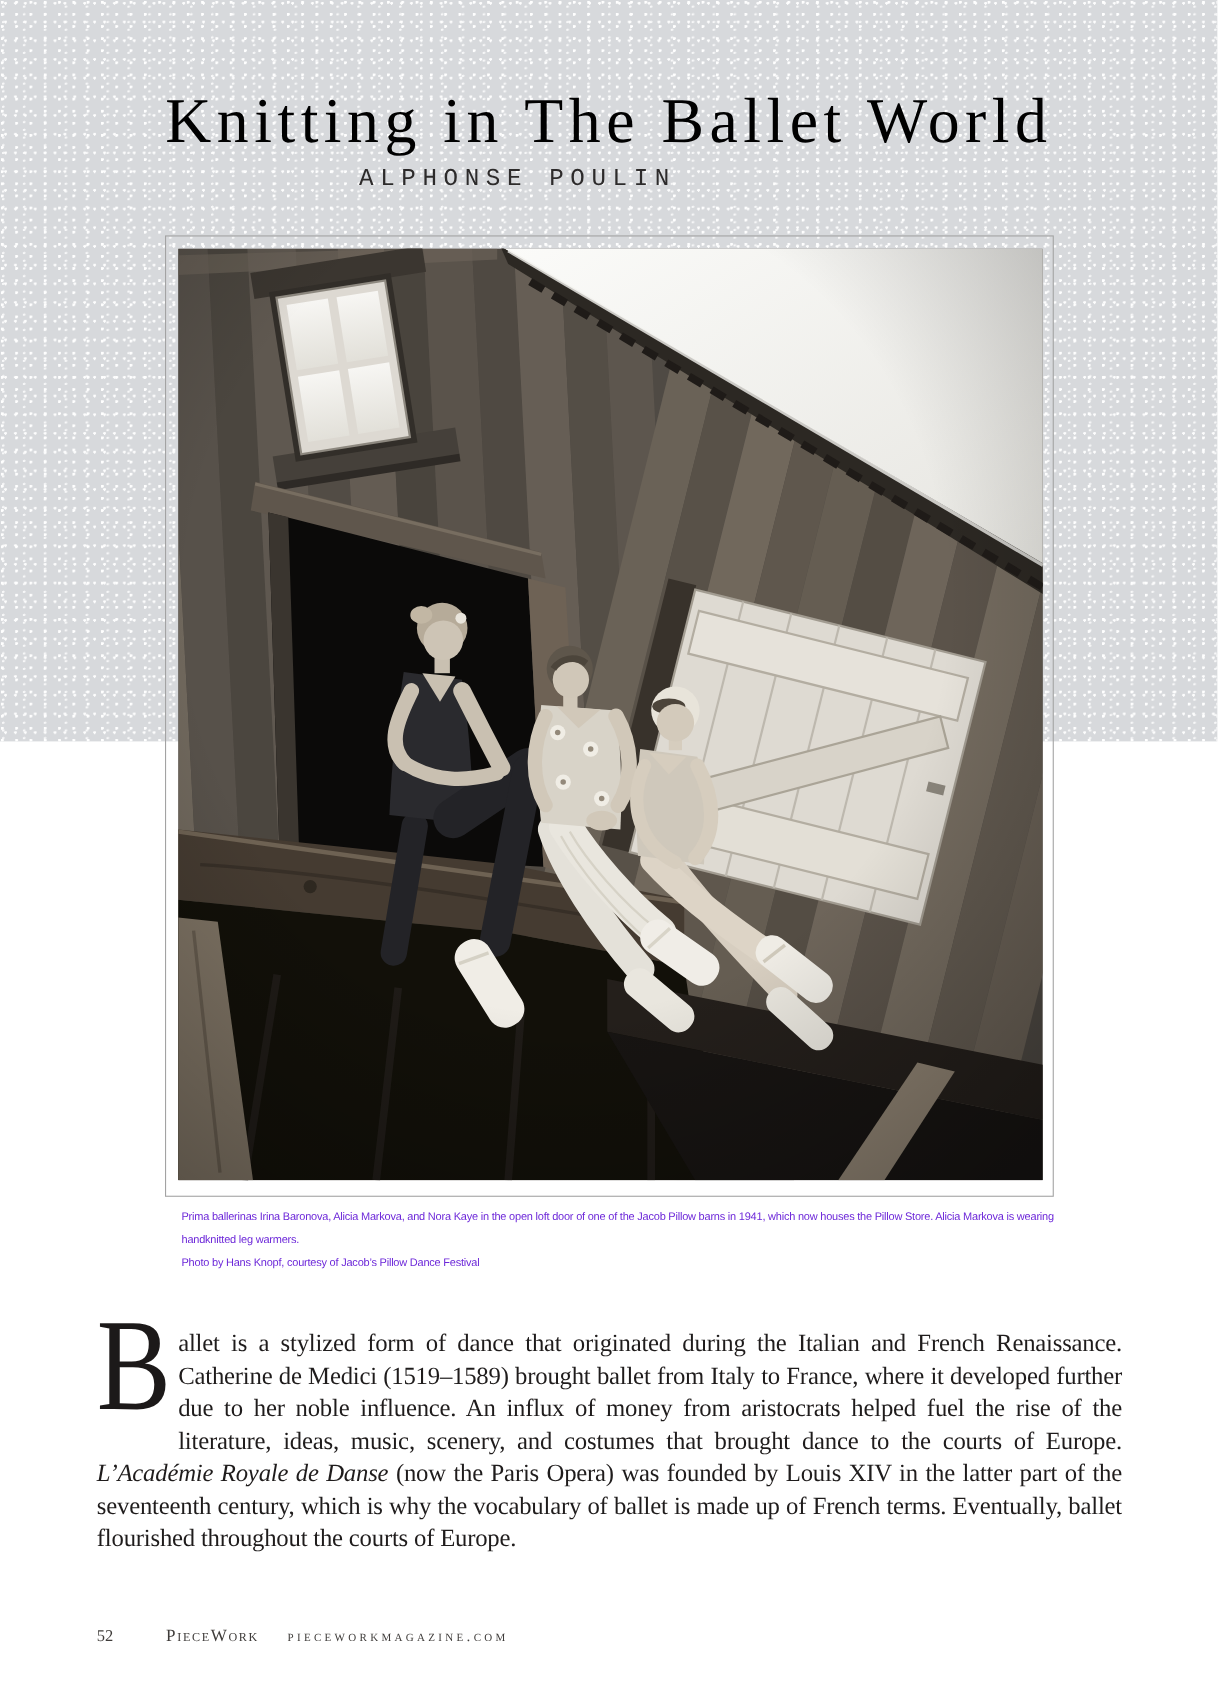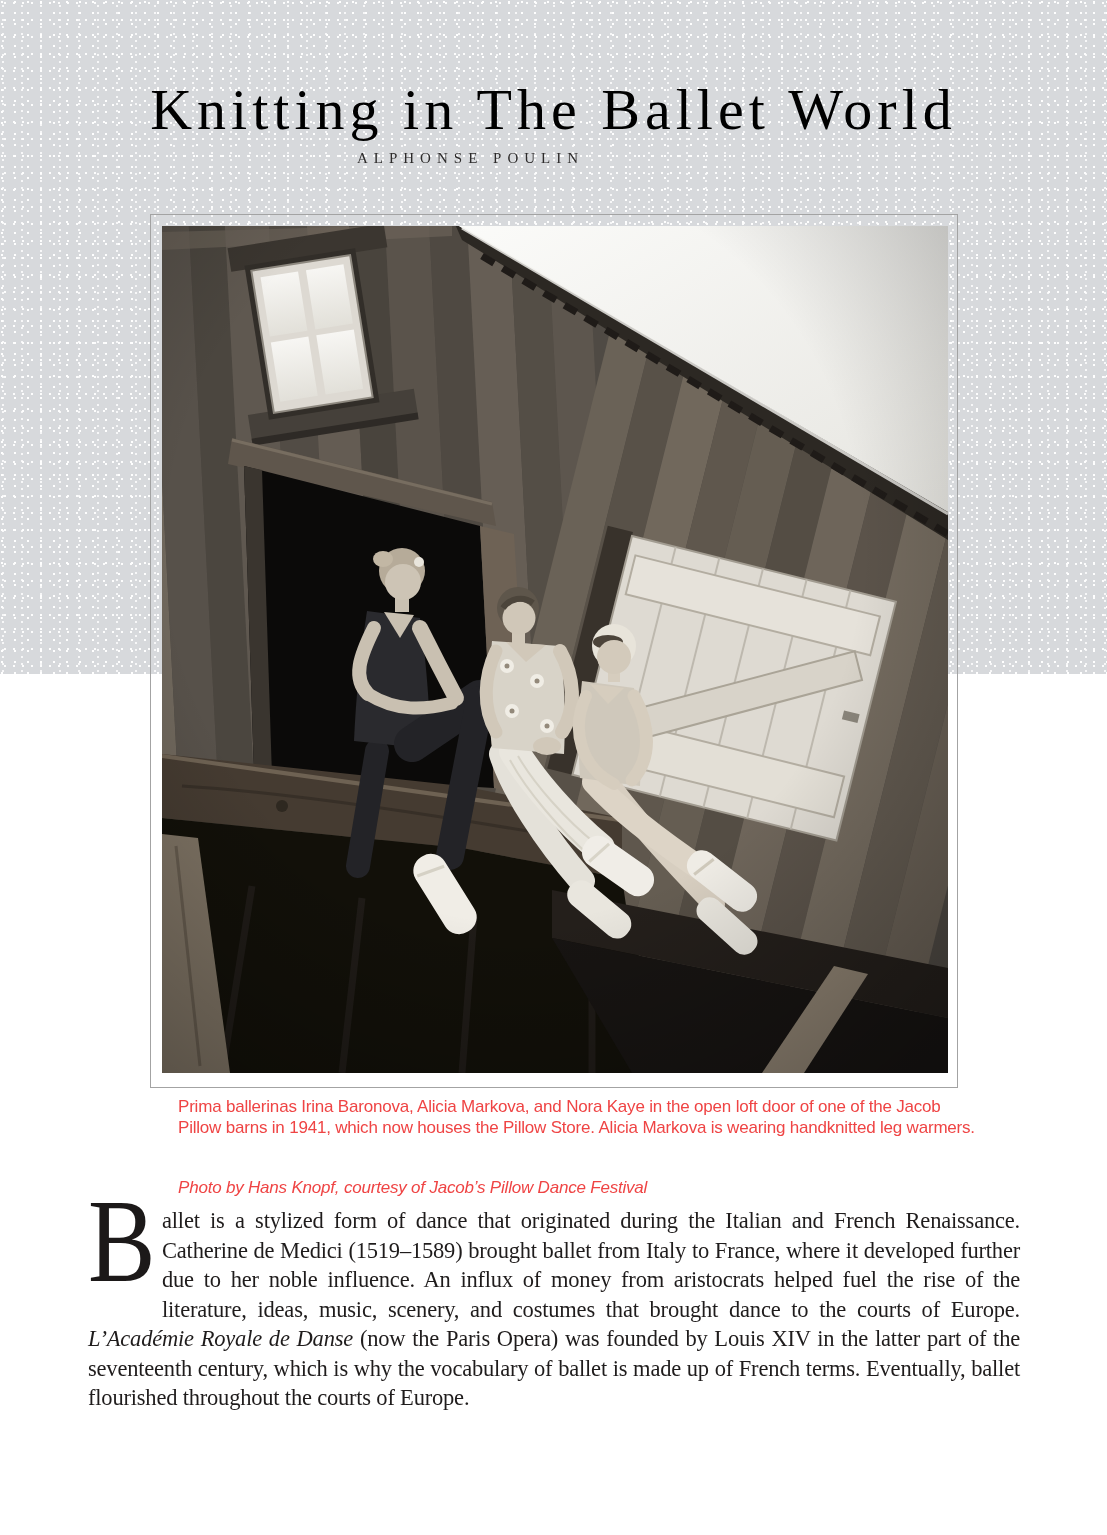--- a/index.html
+++ b/index.html
@@ -12,32 +12,32 @@
     background-image:
       radial-gradient(circle at 2px 2px, #ffffff 1.2px, rgba(255,255,255,0) 1.5px),
       radial-gradient(circle at 5px 3px, rgba(255,255,255,.95) 1.1px, rgba(255,255,255,0) 1.4px),
       radial-gradient(circle at 3px 6px, rgba(255,255,255,.8) 1px, rgba(255,255,255,0) 1.3px);
     background-size:13px 11px, 9px 17px, 19px 7px;}
 
   .title{position:absolute;left:0;top:81px;width:1107px;margin:0;text-align:center;
          font-family:"Liberation Serif","DejaVu Serif",serif;font-weight:normal;
          font-size:58px;letter-spacing:5px;color:#000000;line-height:1;}
   .author{position:absolute;left:0;top:150px;width:941px;text-align:center;
-          font-family:Liberation Serif, serif;font-size:15px;letter-spacing:6px;
+          font-family:Liberation Mono, monospace;font-size:22px;letter-spacing:6px;
           color:#2d2b2b;}
 
   .photo-frame{position:absolute;left:150px;top:214px;width:806px;height:872px;margin:0;
                border:1px solid #a3a3a3;}
   .photo{position:absolute;left:11px;top:11px;width:786px;height:847px;display:block;}
 
-  .caption{position:absolute;left:178px;top:1096px;width:800px;
-           font-family:"Liberation Sans",sans-serif;font-size:17px;line-height:21px;
-           letter-spacing:-0.2px;color:#ef4444;}
+  .caption{position:absolute;left:165px;top:1096px;width:800px;
+           font-family:"Liberation Sans",sans-serif;font-size:10px;line-height:21px;
+           letter-spacing:-0.2px;color:#6d28d9;}
   .caption p{margin:0;}
-  .caption .credit{font-style:italic;margin-top:39px;}
+  .caption .credit{}
 
   .body-text{position:absolute;left:88px;top:1206px;width:932px;
              font-size:22.5px;line-height:29.5px;color:#1f1c1c;text-align:justify;
              letter-spacing:-0.2px;}
   .dropcap{float:left;width:64px;height:88px;margin:4px 10px 0 0;position:relative;}
   .dropcap span{position:absolute;left:0;top:-28px;font-size:119px;line-height:119px;
                 transform:scaleX(.85);transform-origin:0 0;color:#1c1919;}
   .italic{}
 
   .footer{position:absolute;left:88px;top:1479px;width:932px;display:flex;
@@ -239,14 +239,19 @@
     <p>Prima ballerinas Irina Baronova, Alicia Markova, and Nora Kaye in the open loft door of one of the Jacob Pillow barns in 1941, which now houses the Pillow Store. Alicia Markova is wearing handknitted leg warmers.</p>
     <p class="credit">Photo by Hans Knopf, courtesy of Jacob’s Pillow Dance Festival</p>
   </div>
 
   <div class="body-text">
     <span class="dropcap">
         <span>B</span>
       </span><span>allet is a stylized form of dance that originated during the Italian and French Renaissance. Catherine de Medici (1519–1589) brought ballet from Italy to France, where it developed further due to her noble influence. An influx of money from aristocrats helped fuel the rise of the literature, ideas, music, scenery, and costumes that brought dance to the courts of Europe. </span><em class="italic">L’Académie Royale de Danse</em><span> (now the Paris Opera) was founded by Louis XIV in the latter part of the seventeenth century, which is why the vocabulary of ballet is made up of French terms. Eventually, ballet flourished throughout the courts of Europe.</span>
   </div>
 
+  <div class="footer">
+    <span class="pagenum">52</span>
+    <span class="mag">PieceWork</span>
+    <span class="site">pieceworkmagazine.com</span>
+  </div>
 
 </div>
 
 </body></html>

